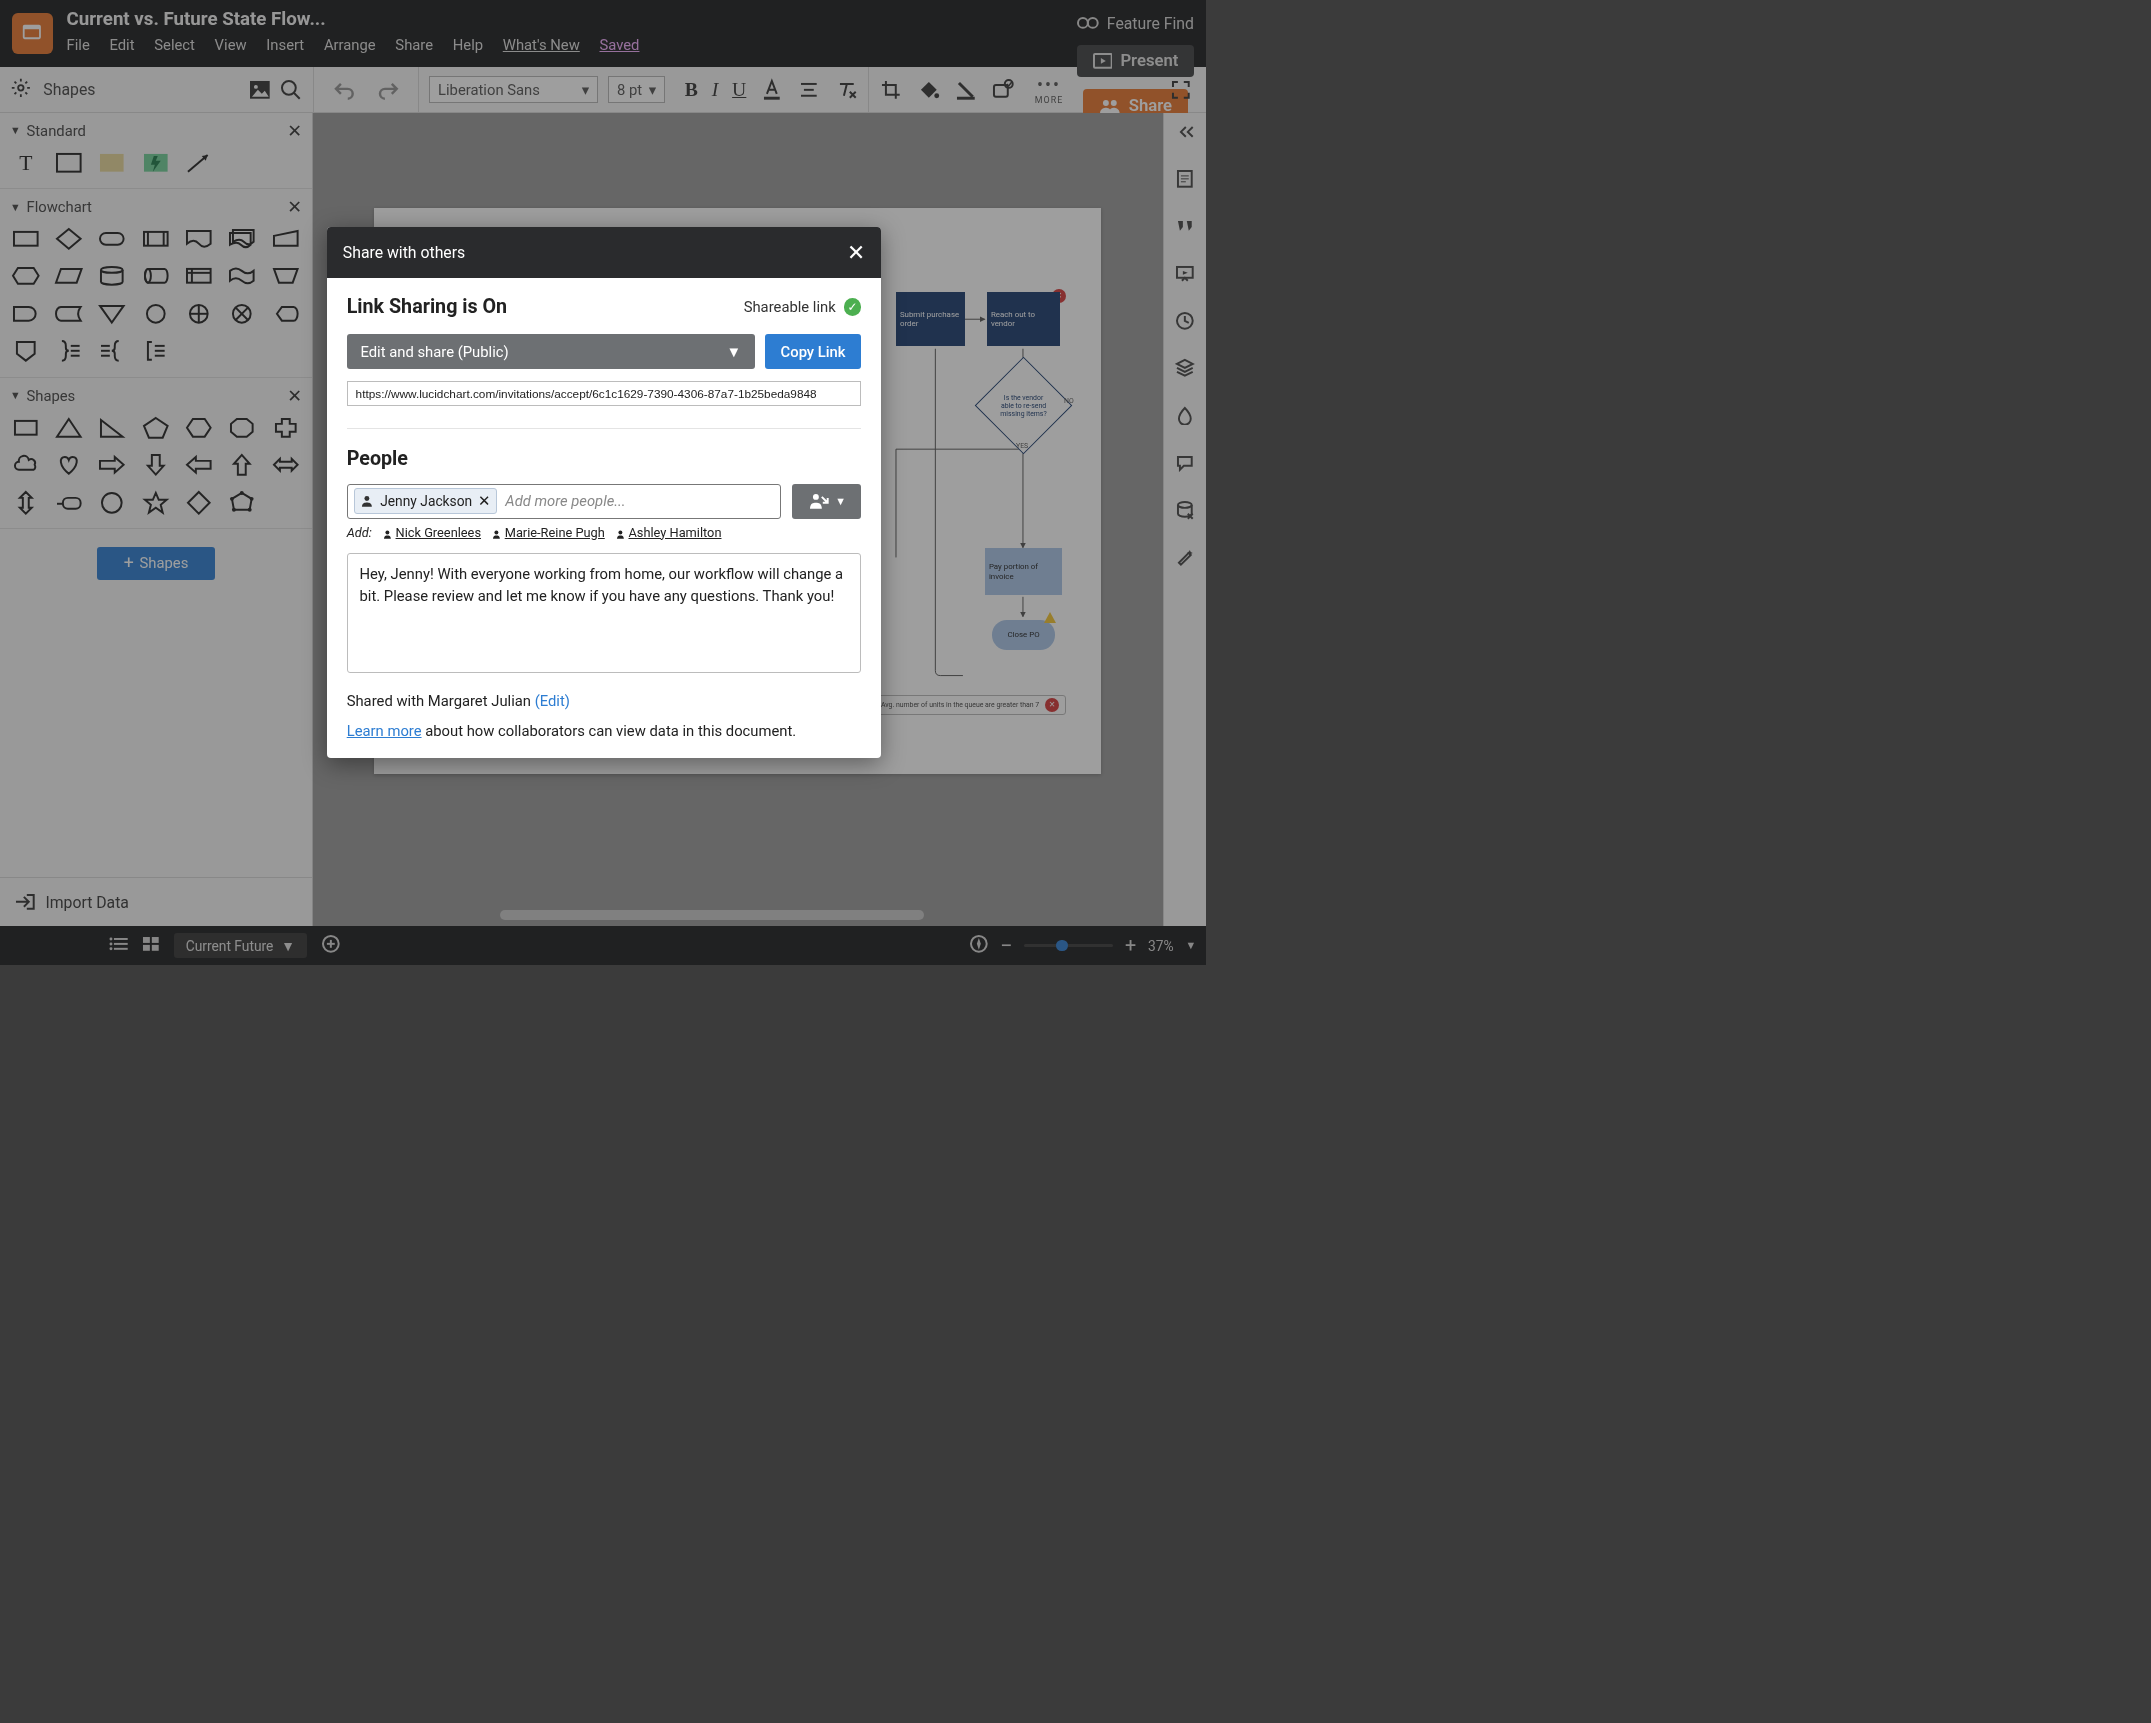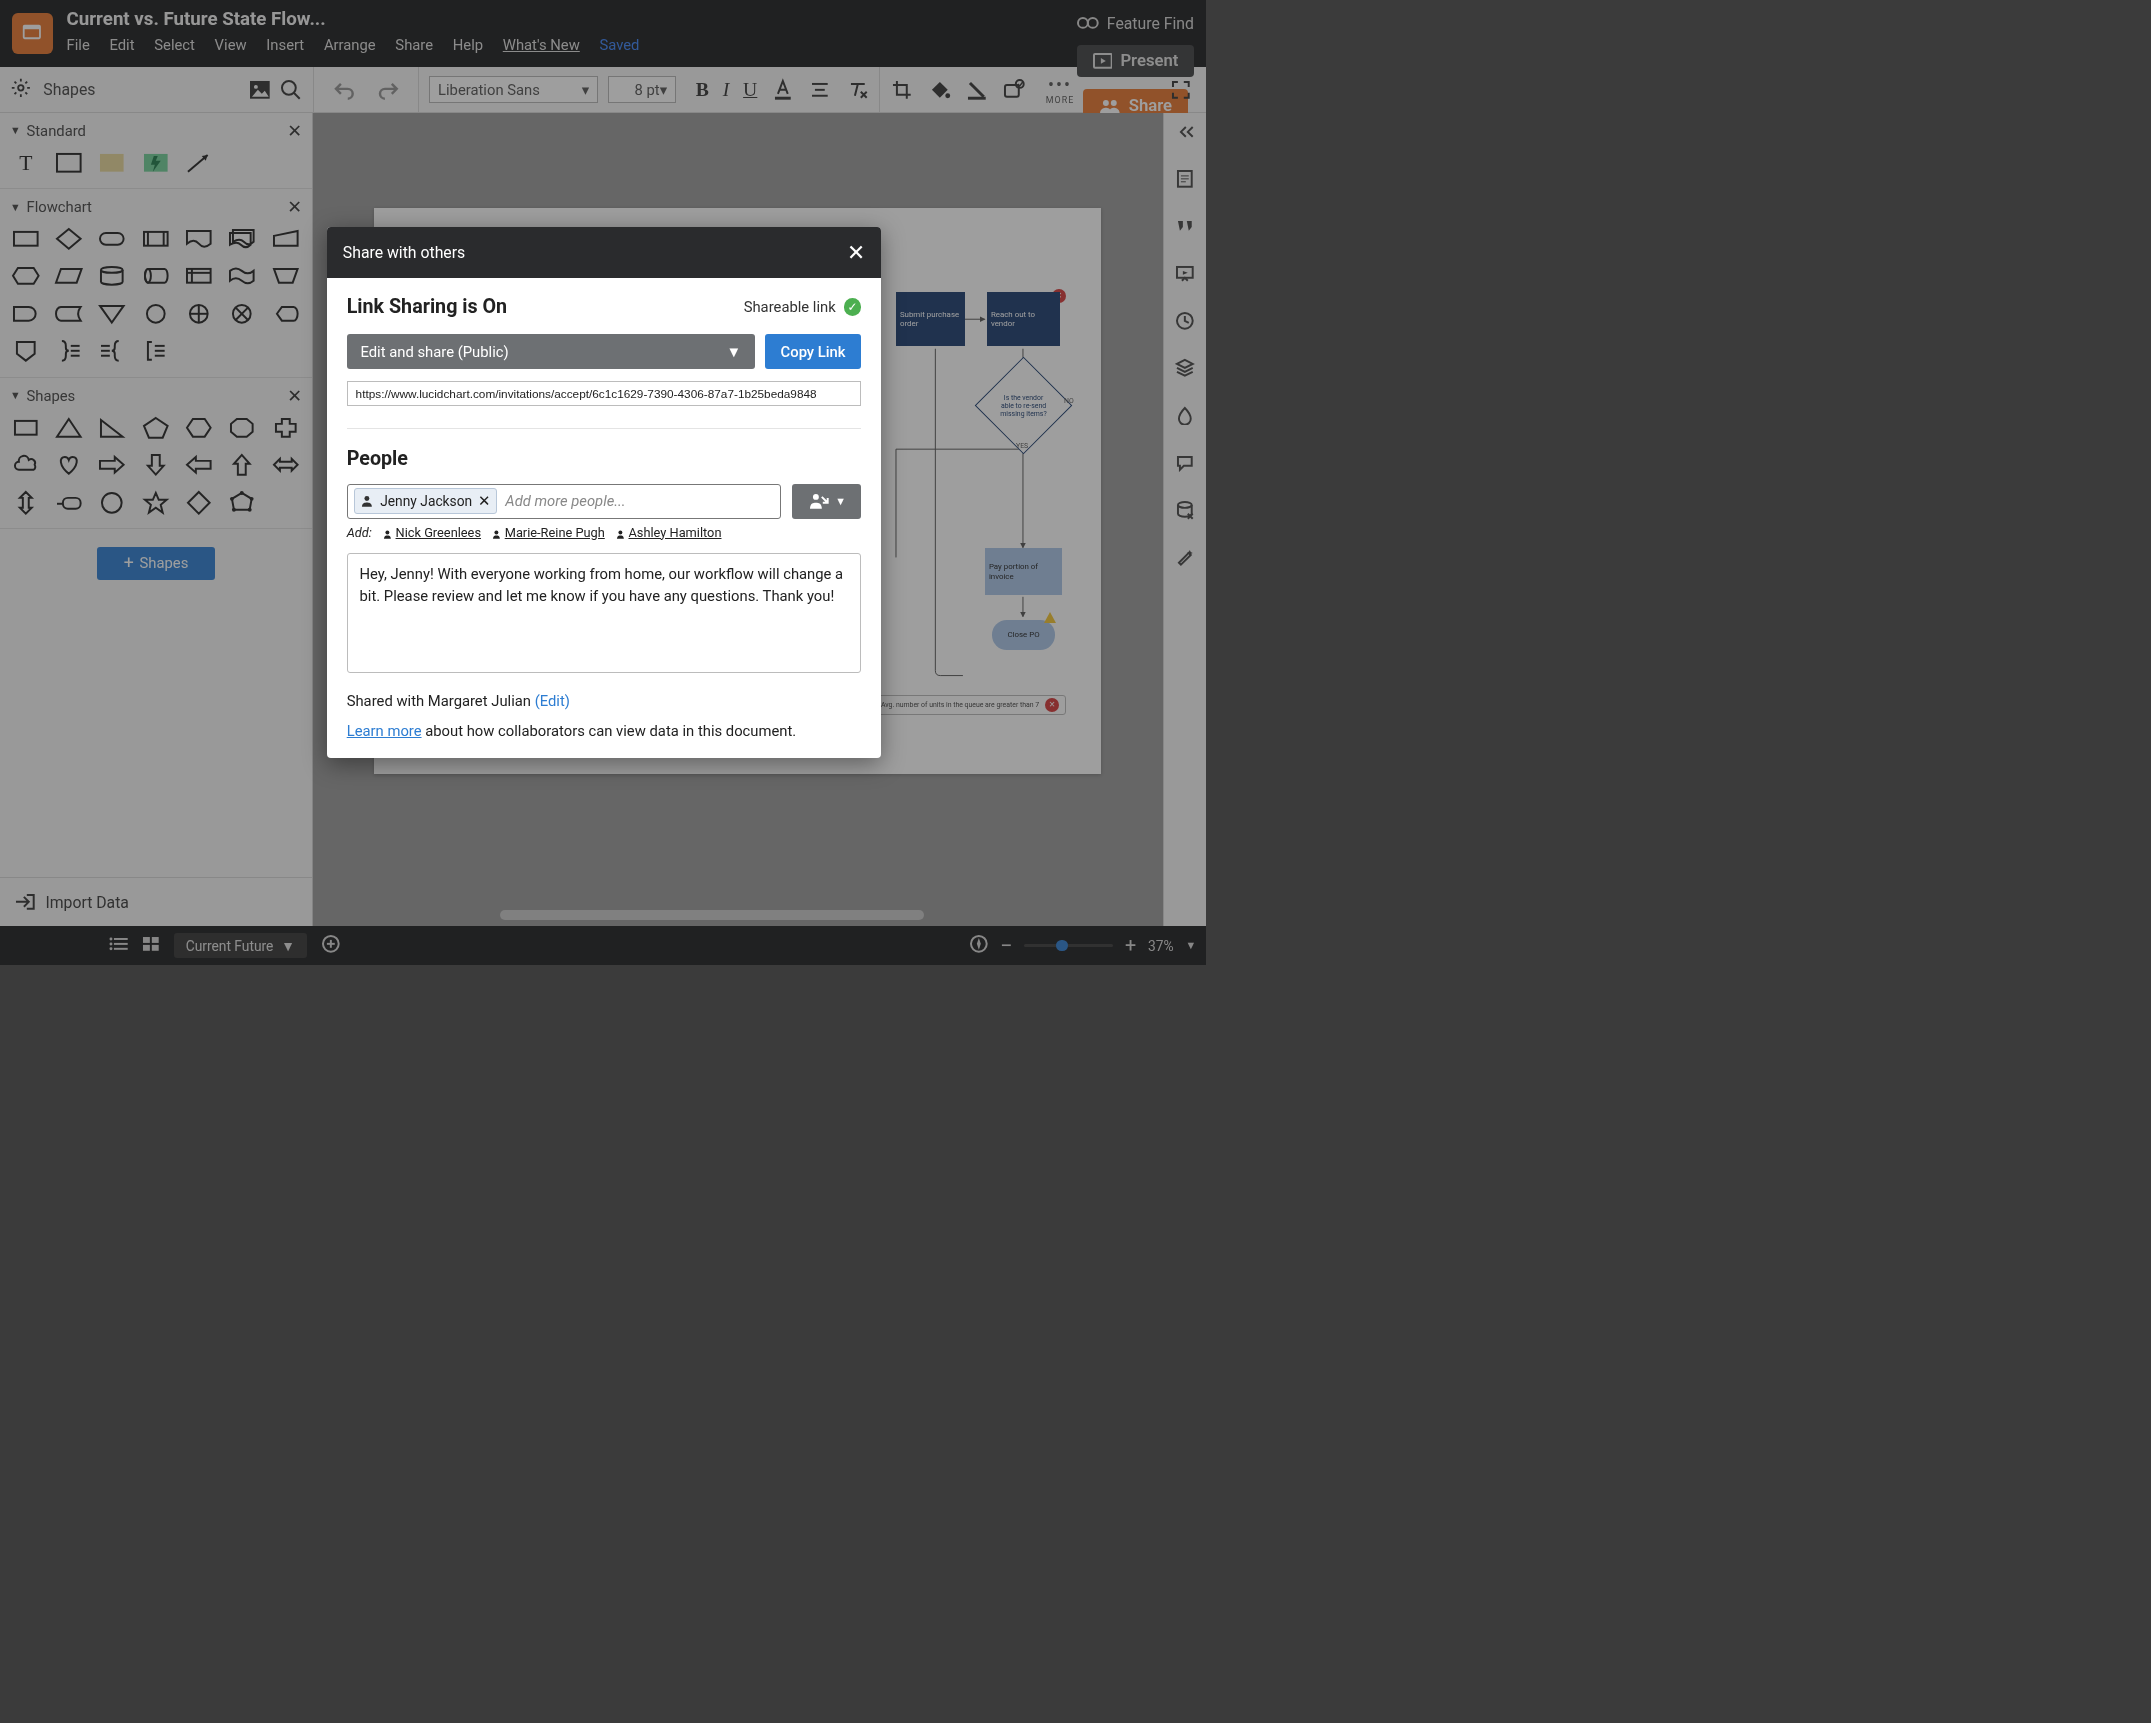--- a/index.html
+++ b/index.html
@@ -7,21 +7,21 @@
 
 
 .topbar { background: #1b1c1e; height: 67px; display: flex; align-items: flex-start; padding: 0 11.8px 0 7.9px; color: #dcdcdc; }
 .doc-icon { width: 41px; height: 41px; background: #e8762c; border-radius: 5.9px; margin: 12.8px 13.8px 0 3.9px; display:flex; align-items:center; justify-content:center; }
 .doc-icon svg { width:21.7px; height:21.7px; }
 .title-col { display:flex; flex-direction:column; }
 .doc-title { font-size: 18.7px; font-weight: 700; color: #f3f3f3; margin-top: 7.9px; }
 .menubar { display:flex; gap:19.7px; margin-top:5.9px; font-size:14.8px; }
 .menubar span { cursor:pointer; }
 .menubar .underlined { text-decoration: underline; }
-.menubar .muted { color:#3b82f6; }
+.menubar .muted { color:#f0abfc;text-decoration:underline; }
 .top-right { margin-left:auto; display:flex; align-items:center; gap:11.8px; padding-top:13.8px;flex-direction:column; }
 .feature-find { display:flex; align-items:center; gap:7.9px; color:#d6d6d6; font-size:15.8px; }
 .btn { display:flex; align-items:center; gap:7.9px; padding:6.9px 15.8px; border-radius:4px; font-size:16.7px; font-weight:600; cursor:pointer; }
 .btn-present { background:#3f4042; color:#e0e0e0; }
 .btn-share { background:#e8762c; color:#fff; }
 .avatar { width:33px; height:33px; border-radius:50%; background:linear-gradient(180deg,#d6a07c,#9a6a54); border:2px solid #3f4042; }
 
 
 .formatbar { background:#f6f6f6; height:46px; border-bottom:1px solid #d8d8d8; display:flex; align-items:center; }
 .fb-section { display:flex; align-items:center; height:100%; }
@@ -30,21 +30,21 @@
 .fb-shapes .label { font-size:15.8px; color:#444; margin-left:3.9px; }
 .fb-shapes .spacer { flex:1; }
 .fb-icon { width:23.6px; height:23.6px; display:inline-flex; align-items:center; justify-content:center; }
 .fb-icon svg { overflow:visible; }
 .fb-divider { width:1px; height:100%; background:#d8d8d8; }
 .fb-undo { padding:0 17.7px; gap:21.7px; }
 .fb-undo svg { opacity:.5; }
 .fb-font { padding:0 9.9px; gap:9.9px; }
 .select { background:#fff; border:1px solid #b6b6b6; height:27.6px; display:flex; align-items:center; padding:0 7.9px; font-size:14.8px; color:#555; }
 .font-select { width:169px; justify-content:space-between; }
-.size-select { width:68px; justify-content:flex-end; }
+.size-select { width:57px; justify-content:space-between; }
 .fb-text { padding:0 9.9px; gap:13.8px; }
 .fb-text span { font-size:19.7px; font-family: "Times New Roman", serif; }
 .fb-tools { padding:0 9.9px; gap:13.8px; }
 .fb-more { padding:0 9.9px; display:flex; flex-direction:column; align-items:center; font-size:8.9px; color:#555; letter-spacing:1px; }
 .fb-right { margin-left:auto; padding:0 13.8px; }
 
 
 .leftpanel { position:absolute; top:113px; left:0; width:313px; bottom:39px; background:#f6f6f6; border-right:1px solid #d0d0d0; overflow:hidden; display:flex; flex-direction:column; }
 .shape-group { border-bottom:1px solid #dedede; padding:7.9px 9.9px 11.8px; }
 .group-hdr { display:flex; align-items:center; font-size:14.8px; color:#444; margin-bottom:7.9px; }

